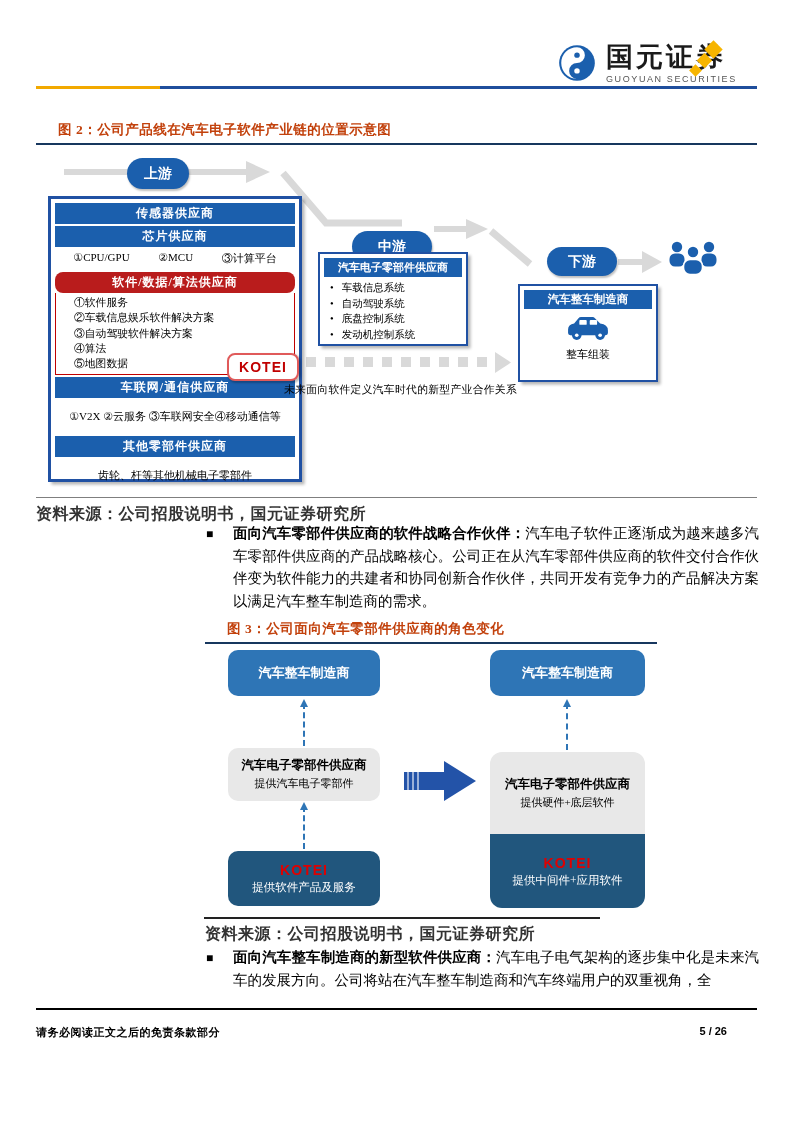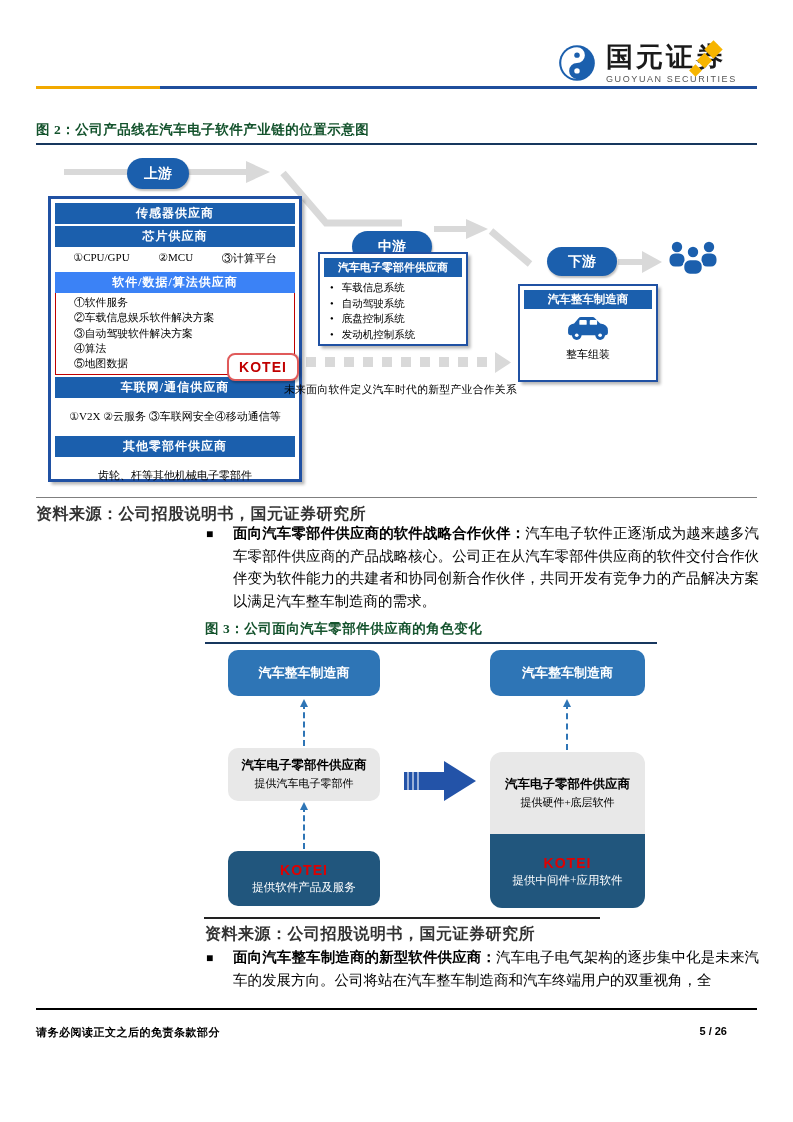--- a/index.html
+++ b/index.html
@@ -15,40 +15,40 @@
   .logo-texts { margin-left:8px; }
   .logo-cn { font-family:"Liberation Sans", sans-serif; font-size:27px; font-weight:bold; color:#1a1a1a; letter-spacing:3px; line-height:30px; }
   .logo-en { font-family:"Liberation Sans", sans-serif; font-size:9px; color:#555; letter-spacing:1.6px; margin-top:2px; }
   .diamond { position:absolute; background:#F7B500; transform:rotate(45deg); }
   .d1 { width:9px;  height:9px;  left:691px; top:66px; }
   .d2 { width:11px; height:11px; left:699px; top:55px; }
   .d3 { width:13px; height:13px; left:707px; top:43px; }
   .rule-gold { position:absolute; left:36px; top:86px; width:124px; height:3px; background:#F2A900; }
   .rule-blue { position:absolute; left:160px; top:86px; width:597px; height:3px; background:#1F4E9C; }
   
-  .fig-title { position:absolute; font-size:13.5px; font-weight:bold; color:#14532d; letter-spacing:0.5px; }
+  .fig-title { position:absolute; font-size:13.5px; font-weight:bold; color:#c2410c; letter-spacing:0.5px;margin-left:22px; }
   .fig2-title { left:36px; top:121px; }
   .fig2-title-rule { position:absolute; left:36px; top:143px; width:721px; height:2px; background:#17375E; }
   .fig3-title { left:205px; top:620px; }
   .fig3-title-rule { position:absolute; left:205px; top:642px; width:452px; height:2px; background:#17375E; }
   
   .connector-layer { position:absolute; left:36px; top:150px; width:721px; height:350px; }
   .pill { position:absolute; background:#1B5FAD; color:#fff; font-weight:bold; font-size:14px;
           display:flex; align-items:center; justify-content:center; border-radius:16px;
           box-shadow:1px 2px 2px rgba(0,0,0,.25); }
   .pill-up   { left:127px; top:158px; width:62px; height:31px; }
   .pill-mid  { left:352px; top:231px; width:80px; height:31px; }
   .pill-down { left:547px; top:247px; width:70px; height:29px; }
   .people-icon { position:absolute; left:666px; top:240px; }
   .panel { position:absolute; background:#fff; border:3px solid #2051A3;
            box-shadow:2.5px 2.5px 3px rgba(0,0,0,.3); }
   .panel-left { left:48px; top:196px; width:254px; height:286px; padding:2px; display:flex; flex-direction:column; }
   .sec-h { background:#1B5FAD; color:#fff; font-weight:bold; font-size:12px; text-align:center;
            padding:2px 0; margin:2px 2px 0 2px; letter-spacing:1px; }
-  .sec-h.red { background:#3b82f6; }
+  .sec-h.red { background:#b91c1c;border-radius:8px; }
   .sec-b { font-size:11px; padding:4px 6px; }
   .sec-b.cols { display:flex; justify-content:space-around; }
   .sec-b.redbox { border:1.5px solid #C00000; border-top:none; margin:0 2px; padding:2px 18px;
                   font-size:10.8px; line-height:1.42; }
   .sec-b.wrapline { line-height:1.35; padding:11px 6px;text-align:center; }
   .panel-mid { left:318px; top:252px; width:150px; height:94px; border-width:2.5px; padding:4px; }
   .panel-mid .sec-h { font-size:11px; margin:0; letter-spacing:0; }
   .panel-mid ul { margin-top:3px; }
   .panel-mid li { list-style:none; font-size:10.5px; line-height:15.5px; padding-left:6px; }
   .panel-mid li::before { content:"•"; margin-right:8px; }

